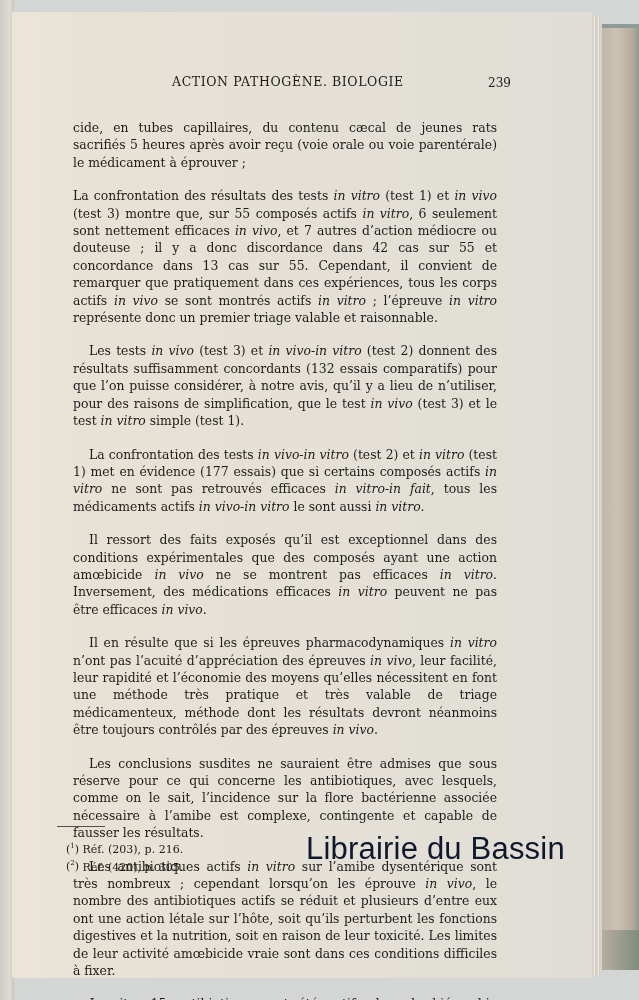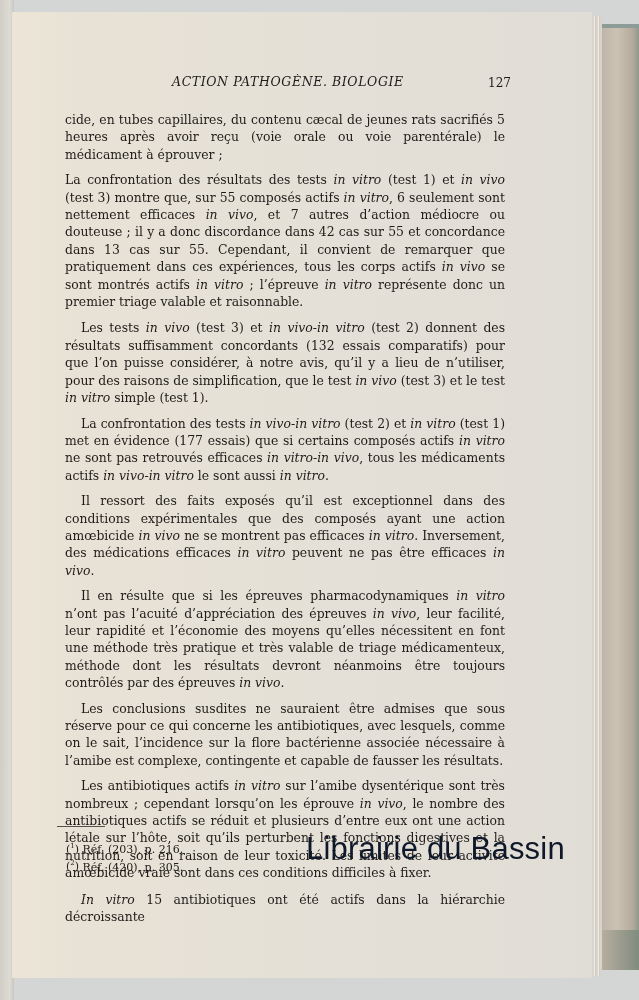--- a/index.html
+++ b/index.html
@@ -28,31 +28,31 @@
   .binding-top {
     position: absolute; left: 602px; top: 24px; width: 37px; height: 10px;
     background: #8e9c98;
   }
   .binding-bottom {
     position: absolute; left: 602px; top: 930px; width: 37px; height: 40px;
     background: linear-gradient(90deg, #b7ad9f, #7f8c7e);
   }
   .running-head {
     position: absolute; left: 172px; top: 74px;
-    font-style: italic; font-size: 12.5px; letter-spacing: 0.6px; color: #1e1b18; text-align: center;
+    font-size: 12.5px; letter-spacing: 0.6px; color: #1e1b18; text-align: center;
   }
   .page-number {
     position: absolute; left: 488px; top: 76px; font-size: 12px; color: #1e1b18;
   }
   .body-text {
     position: absolute; left: 57px; top: 103px; width: 456px;
     font-size: 12.4px; line-height: 17.4px; color: #1f1c19;
     text-align: justify;
   }
-  .body-text p { margin: 8px; }
+  .body-text p { margin: 16px; }
   .body-text p.indent { text-indent: 16px; }
   .body-text p.gap { margin-top: 9px; }
   .body-text i { font-style: italic; }
   .footnote-rule {
     position: absolute; left: 57px; top: 826px; width: 48px; height: 1px; background: #55504a;
   }
   .footnotes {
     position: absolute; left: 66px; top: 839px; font-size: 11px; line-height: 14px; color: #1f1c19;
   }
   .footnotes sup { font-size: 7px; }
@@ -66,27 +66,27 @@
 <body>
 
 <div class="left-page"></div>
 <div class="page"></div>
 <div class="page-stack"></div>
 <div class="binding-top"></div>
 <div class="binding"></div>
 <div class="binding-bottom"></div>
 
 <div class="running-head">ACTION PATHOGÈNE. BIOLOGIE</div>
-<div class="page-number">127</div>
+<div class="page-number">239</div>
 
 <div class="body-text" id="body-text">
     <p>cide, en tubes capillaires, du contenu cæcal de jeunes rats sacrifiés 5 heures après avoir reçu (voie orale ou voie parentérale) le médicament à éprouver ;</p>
     <p>La confrontation des résultats des tests <i>in vitro</i> (test 1) et <i>in vivo</i> (test 3) montre que, sur 55 composés actifs <i>in vitro</i>, 6 seulement sont nettement efficaces <i>in vivo</i>, et 7 autres d’action médiocre ou douteuse ; il y a donc discordance dans 42 cas sur 55 et concordance dans 13 cas sur 55. Cependant, il convient de remarquer que pratiquement dans ces expériences, tous les corps actifs <i>in vivo</i> se sont montrés actifs <i>in vitro</i> ; l’épreuve <i>in vitro</i> représente donc un premier triage valable et raisonnable.</p>
     <p class="indent gap">Les tests <i>in vivo</i> (test 3) et <i>in vivo-in vitro</i> (test 2) donnent des résultats suffisamment concordants (132 essais comparatifs) pour que l’on puisse considérer, à notre avis, qu’il y a lieu de n’utiliser, pour des raisons de simplification, que le test <i>in vivo</i> (test 3) et le test <i>in vitro</i> simple (test 1).</p>
-    <p class="indent">La confrontation des tests <i>in vivo-in vitro</i> (test 2) et <i>in vitro</i> (test 1) met en évidence (177 essais) que si certains composés actifs <i>in vitro</i> ne sont pas retrouvés efficaces <i>in vitro-in vivo</i>, tous les médicaments actifs <i>in vivo-in vitro</i> le sont aussi <i>in vitro</i>.</p>
+    <p class="indent">La confrontation des tests <i>in vivo-in vitro</i> (test 2) et <i>in vitro</i> (test 1) met en évidence (177 essais) que si certains composés actifs <i>in vitro</i> ne sont pas retrouvés efficaces <i>in vitro-in fait</i>, tous les médicaments actifs <i>in vivo-in vitro</i> le sont aussi <i>in vitro</i>.</p>
     <p class="indent">Il ressort des faits exposés qu’il est exceptionnel dans des conditions expérimentales que des composés ayant une action amœbicide <i>in vivo</i> ne se montrent pas efficaces <i>in vitro</i>. Inversement, des médications efficaces <i>in vitro</i> peuvent ne pas être efficaces <i>in vivo</i>.</p>
     <p class="indent">Il en résulte que si les épreuves pharmacodynamiques <i>in vitro</i> n’ont pas l’acuité d’appréciation des épreuves <i>in vivo</i>, leur facilité, leur rapidité et l’économie des moyens qu’elles nécessitent en font une méthode très pratique et très valable de triage médicamenteux, méthode dont les résultats devront néanmoins être toujours contrôlés par des épreuves <i>in vivo</i>.</p>
     <p class="indent">Les conclusions susdites ne sauraient être admises que sous réserve pour ce qui concerne les antibiotiques, avec lesquels, comme on le sait, l’incidence sur la flore bactérienne associée nécessaire à l’amibe est complexe, contingente et capable de fausser les résultats.</p>
     <p class="indent">Les antibiotiques actifs <i>in vitro</i> sur l’amibe dysentérique sont très nombreux ; cependant lorsqu’on les éprouve <i>in vivo</i>, le nombre des antibiotiques actifs se réduit et plusieurs d’entre eux ont une action létale sur l’hôte, soit qu’ils perturbent les fonctions digestives et la nutrition, soit en raison de leur toxicité. Les limites de leur activité amœbicide vraie sont dans ces conditions difficiles à fixer.</p>
     <p class="indent gap"><i>In vitro</i> 15 antibiotiques ont été actifs dans la hiérarchie décroissante</p>
   </div>
 
 <div class="footnote-rule"></div>
 <div class="footnotes" id="footnotes">
     <div><span>(<sup>1</sup>) </span><span>Réf. (203), p. 216.</span></div>

